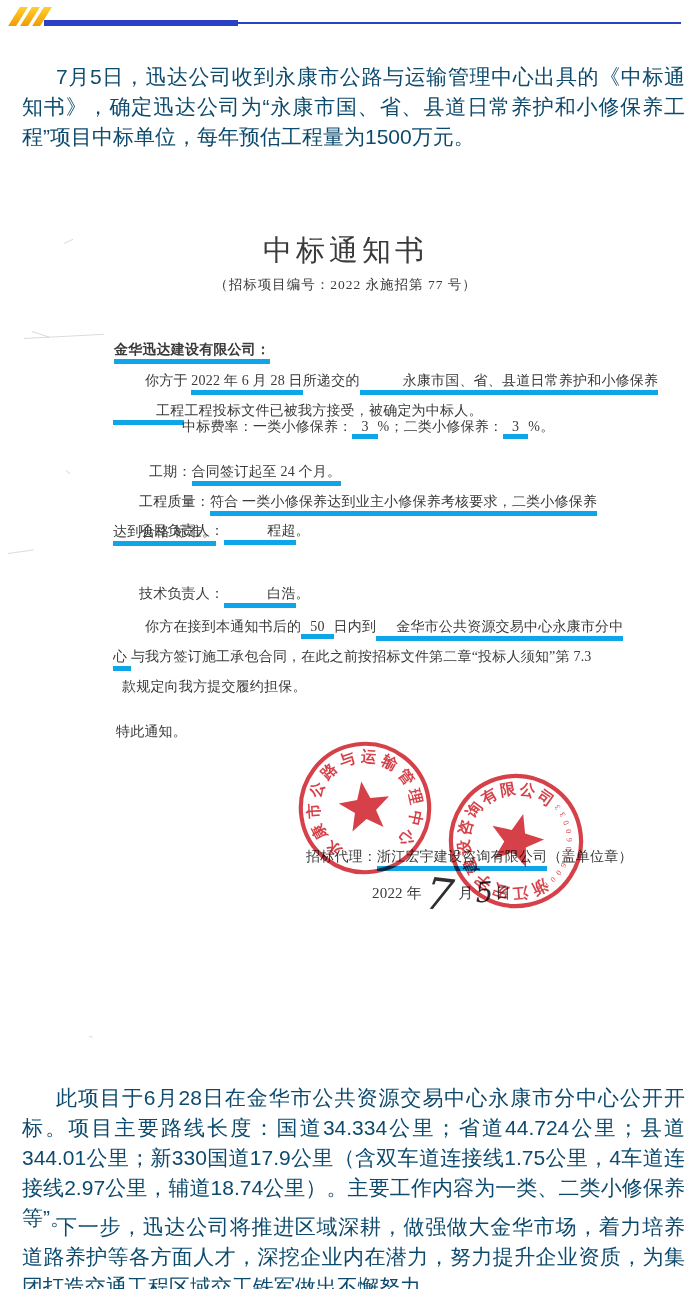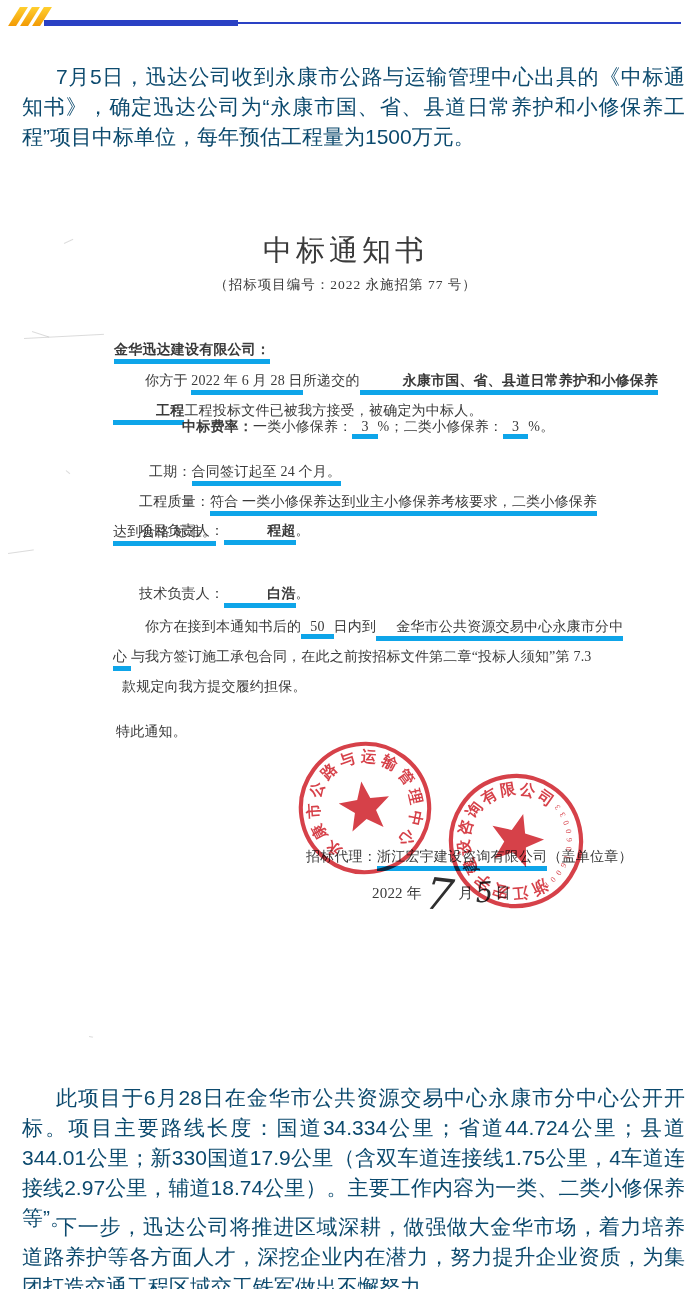--- a/index.html
+++ b/index.html
@@ -19,21 +19,21 @@
   .para{position:absolute;left:6px;right:6px;font-size:21px;line-height:30px;
         color:#0c4a6e;text-align:justify;text-indent:34px;letter-spacing:0;margin-left:16px;}
   #p-intro{top:41px;}
   #p-result{top:1062px;}
   #p-closing{top:1191px;}
 
   
   .dl{position:absolute;white-space:nowrap;font-family:"Liberation Serif","DejaVu Serif",serif;
       font-size:14px;color:#3a3a3a;letter-spacing:0.2px;}
   .u{border-bottom:5px solid #0ea5e9;padding-bottom:2px;}
-  .b{font-weight:bold;padding-left:43px;}
+  .b{font-weight:normal;padding-left:43px;}
   .uv{padding:0 9px;}
   .uv-l{padding-left:20px;}
   .l-title{left:0;right:0;top:231px;text-align:center;font-size:29px;font-weight:normal;letter-spacing:4px;}
   .l-subtitle{left:0;right:0;top:276px;text-align:center;font-size:13.5px;letter-spacing:1px;}
   .l-addressee{left:114px;top:341px;font-weight:bold;}
   .l-submit1{left:145px;top:372px;}
   .l-submit2{left:113px;top:402px;}
   .l-fee{left:139px;top:418px;text-align:right;}
   .l-duration{left:149px;top:463px;}
   .l-quality1{left:139px;top:493px;}

